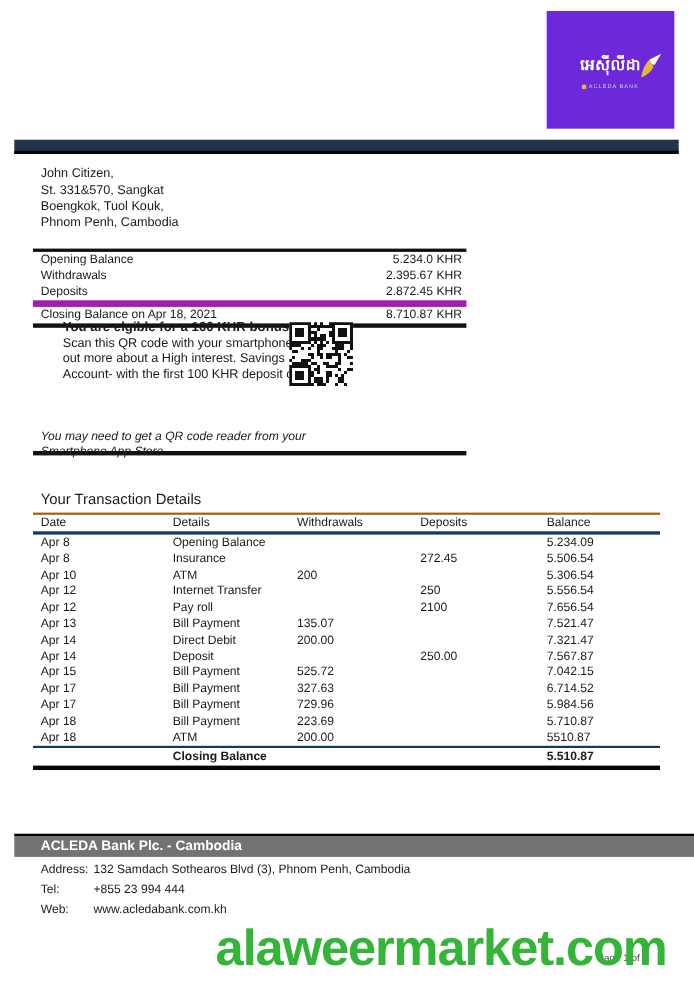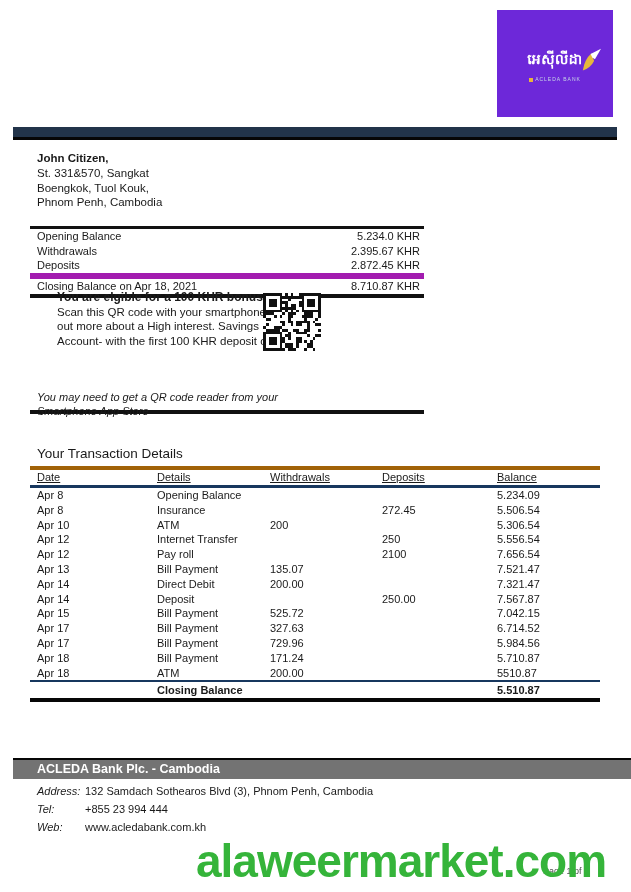--- a/index.html
+++ b/index.html
@@ -18,55 +18,55 @@
   
   .top-bar{position:absolute;left:13px;top:127px;width:604px;height:10px;background:#22344a;
            border-bottom:3px solid #060606;}
   .footer-bar{position:absolute;left:13px;top:758px;width:628px;height:19px;background:#737373;
               border-top:2px solid #060606;color:#ffffff;font-weight:bold;font-size:12.5px;
               line-height:19px;padding-left:0;}
   .footer-bar span{margin-left:24px;}
 
   
   .customer{position:absolute;left:37px;top:151px;font-size:11.5px;line-height:14.8px;}
-  .customer .name{font-weight:bold;}
+  .customer .name{font-weight:normal;}
 
   
   .summary{position:absolute;left:30px;top:226px;width:394px;border-top:3px solid #111;
            border-bottom:4px solid #111;font-size:11px;}
   .sum-row{display:flex;justify-content:space-between;height:14.6px;line-height:14.6px;
            padding:0 4px 0 7px;}
   .sum-row.closing{border-top:6px solid #a21caf;height:15px;line-height:15px;}
 
   
   .promo{position:absolute;left:30px;top:289px;width:394px;height:121px;border-bottom:4px solid #111;}
   .promo-text{position:absolute;left:7px;top:1px;width:248px;font-size:11.5px;line-height:14.6px;margin-left:20px;}
   .promo-title{font-weight:bold;font-size:12px;}
   .promo-note{position:absolute;left:7px;top:102px;width:260px;font-style:italic;font-size:11px;line-height:13.5px;}
   .qr{position:absolute;left:233px;top:4px;width:58px;height:58px;background:#ffffff;}
 
   
   .txn-title{position:absolute;left:37px;top:446px;font-size:13.5px;font-weight:normal;}
   .txn-table{position:absolute;left:30px;top:466px;width:570px;font-size:11px;}
   .txn-head{display:grid;grid-template-columns:120px 113px 112px 115px 110px;
-            border-top:4px solid #a16207;border-bottom:3px solid #17375e;
-            height:15px;line-height:15px;text-decoration:underline;}
+            border-top:2px solid #a16207;border-bottom:3px solid #17375e;
+            height:15px;line-height:15px;}
   .txn-head div{padding-left:7px;}
   .txn-row{display:grid;grid-template-columns:120px 113px 112px 115px 110px;
            height:14.8px;line-height:14.8px;}
   .txn-row div{padding-left:7px;white-space:nowrap;overflow:hidden;}
   .txn-closing{display:grid;grid-template-columns:120px 113px 112px 115px 110px;
                border-top:2.5px solid #17375e;border-bottom:4px solid #060606;
                height:16px;line-height:16px;font-weight:bold;}
   .txn-closing div{padding-left:7px;}
 
   
   .footer-info{position:absolute;left:37px;top:782px;font-size:11px;line-height:18px;}
   .f-line{display:flex;}
-  .f-line .lbl{min-width:48px;font-style:italic;}
+  .f-line .lbl{min-width:48px;}
 
   
   .page-num{position:absolute;left:543px;top:866px;font-size:9px;color:#4a4a4a;z-index:1;}
   .watermark{position:absolute;left:196px;top:834px;font-size:46px;font-weight:bold;
              color:#35b43a;letter-spacing:-1px;z-index:2;white-space:nowrap;}
 </style>
 </head>
 <body>
 
 <div class="page">
@@ -443,21 +443,21 @@
       <div>Apr 17</div>
       <div>Bill Payment</div>
       <div>729.96</div>
       <div></div>
       <div>5.984.56</div>
     </div>
 
     <div class="txn-row">
       <div>Apr 18</div>
       <div>Bill Payment</div>
-      <div>171.24</div>
+      <div>223.69</div>
       <div></div>
       <div>5.710.87</div>
     </div>
 
     <div class="txn-row">
       <div>Apr 18</div>
       <div>ATM</div>
       <div>200.00</div>
       <div></div>
       <div>5510.87</div>

